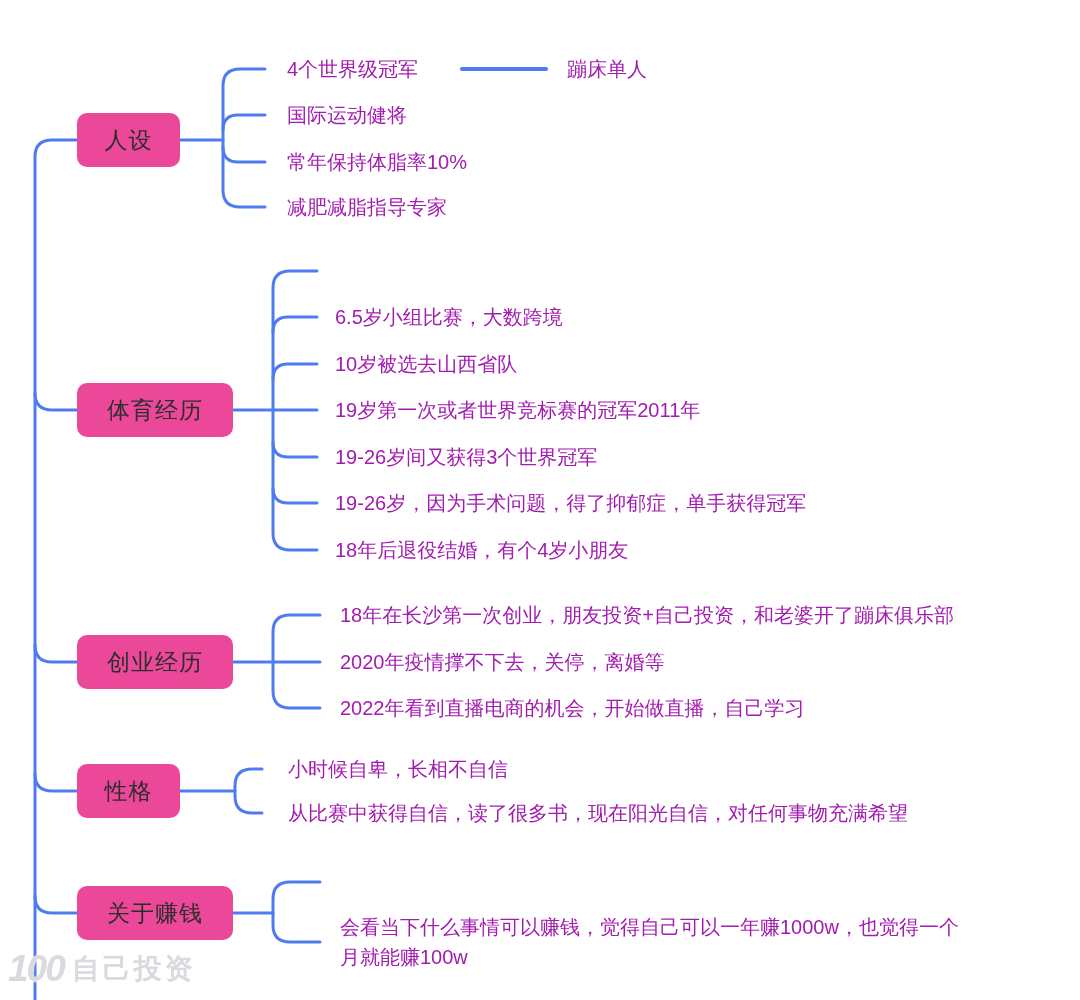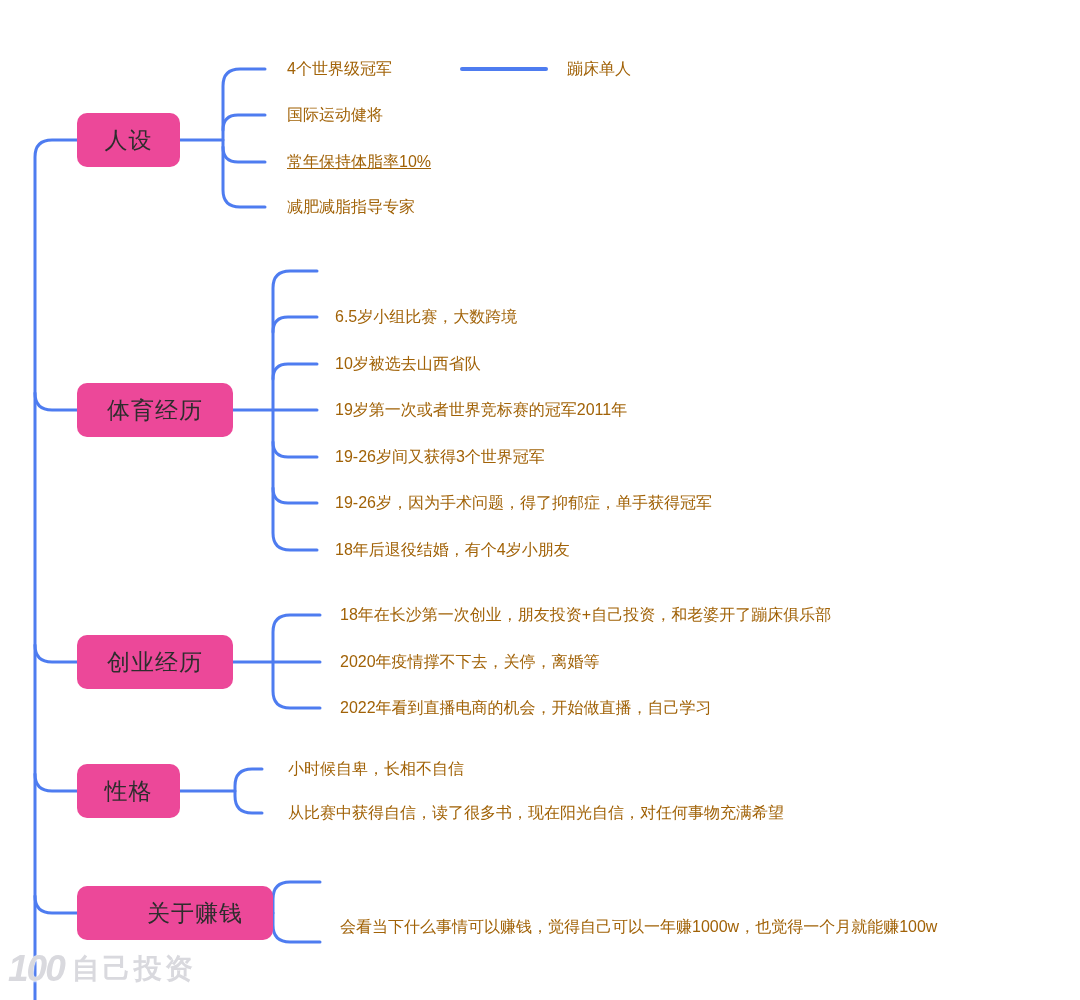--- a/index.html
+++ b/index.html
@@ -11,21 +11,21 @@
   }
   .wires{position:absolute;left:0;top:0;width:1080px;height:1000px;}
   .wires path{fill:none;stroke:#4e7cf0;stroke-width:3;stroke-linecap:round;stroke-linejoin:round;}
   .wires path.thick{stroke-width:4;}
   .node{
     position:absolute;height:54px;line-height:54px;border-radius:10px;
     background:#ec4899;text-align:center;font-size:23px;color:#2d2d2d;
     letter-spacing:1px;cursor:default;
   }
   .leaf{
-    position:absolute;font-size:16px;line-height:30px;color:#a16207;
+    position:absolute;font-size:20px;line-height:30px;color:#a21caf;
     white-space:nowrap;cursor:default;
   }
   .leaf.wrap{white-space:normal;width:628px;}
   .watermark{
     position:absolute;left:8px;top:948px;display:flex;align-items:center;gap:8px;
     color:#d9d9de;text-shadow:0 1px 2px rgba(255,255,255,0.95), 0 0 1px #ffffff;
     user-select:none;
   }
   .watermark .wm-logo{font-size:37px;font-weight:bold;font-style:italic;letter-spacing:-2px;}
   .watermark .wm-text{font-size:28px;font-weight:bold;letter-spacing:3px;}
@@ -63,26 +63,26 @@
     <path d="M 262 769 L 252 769 Q 235 769 235 786 L 235 796 Q 235 813 252 813 L 262 813"></path>
 
     <path d="M 233 913 L 273 913"></path>
     <path d="M 320 882 L 290 882 Q 273 882 273 899 L 273 925 Q 273 942 290 942 L 320 942"></path>
   </svg>
 
   <div class="node" style="left:77px;top:113px;width:103px;">人设</div>
   <div class="node" style="left:77px;top:383px;width:156px;">体育经历</div>
   <div class="node" style="left:77px;top:635px;width:156px;">创业经历</div>
   <div class="node" style="left:77px;top:764px;width:103px;">性格</div>
-  <div class="node" style="left:77px;top:886px;width:156px;padding-left:40px;">关于赚钱</div>
+  <div class="node" style="left:77px;top:886px;width:156px;">关于赚钱</div>
 
   <div class="leaf" style="left:287px;top:54px;">4个世界级冠军</div>
   <div class="leaf" style="left:567px;top:54px;">蹦床单人</div>
   <div class="leaf" style="left:287px;top:100px;">国际运动健将</div>
-  <div class="leaf" style="left:287px;top:147px;text-decoration:underline;">常年保持体脂率10%</div>
+  <div class="leaf" style="left:287px;top:147px;">常年保持体脂率10%</div>
   <div class="leaf" style="left:287px;top:192px;">减肥减脂指导专家</div>
 
   <div class="leaf" style="left:335px;top:302px;">6.5岁小组比赛，大数跨境</div>
   <div class="leaf" style="left:335px;top:349px;">10岁被选去山西省队</div>
   <div class="leaf" style="left:335px;top:395px;">19岁第一次或者世界竞标赛的冠军2011年</div>
   <div class="leaf" style="left:335px;top:442px;">19-26岁间又获得3个世界冠军</div>
   <div class="leaf" style="left:335px;top:488px;">19-26岁，因为手术问题，得了抑郁症，单手获得冠军</div>
   <div class="leaf" style="left:335px;top:535px;">18年后退役结婚，有个4岁小朋友</div>
 
   <div class="leaf" style="left:340px;top:600px;">18年在长沙第一次创业，朋友投资+自己投资，和老婆开了蹦床俱乐部</div>

